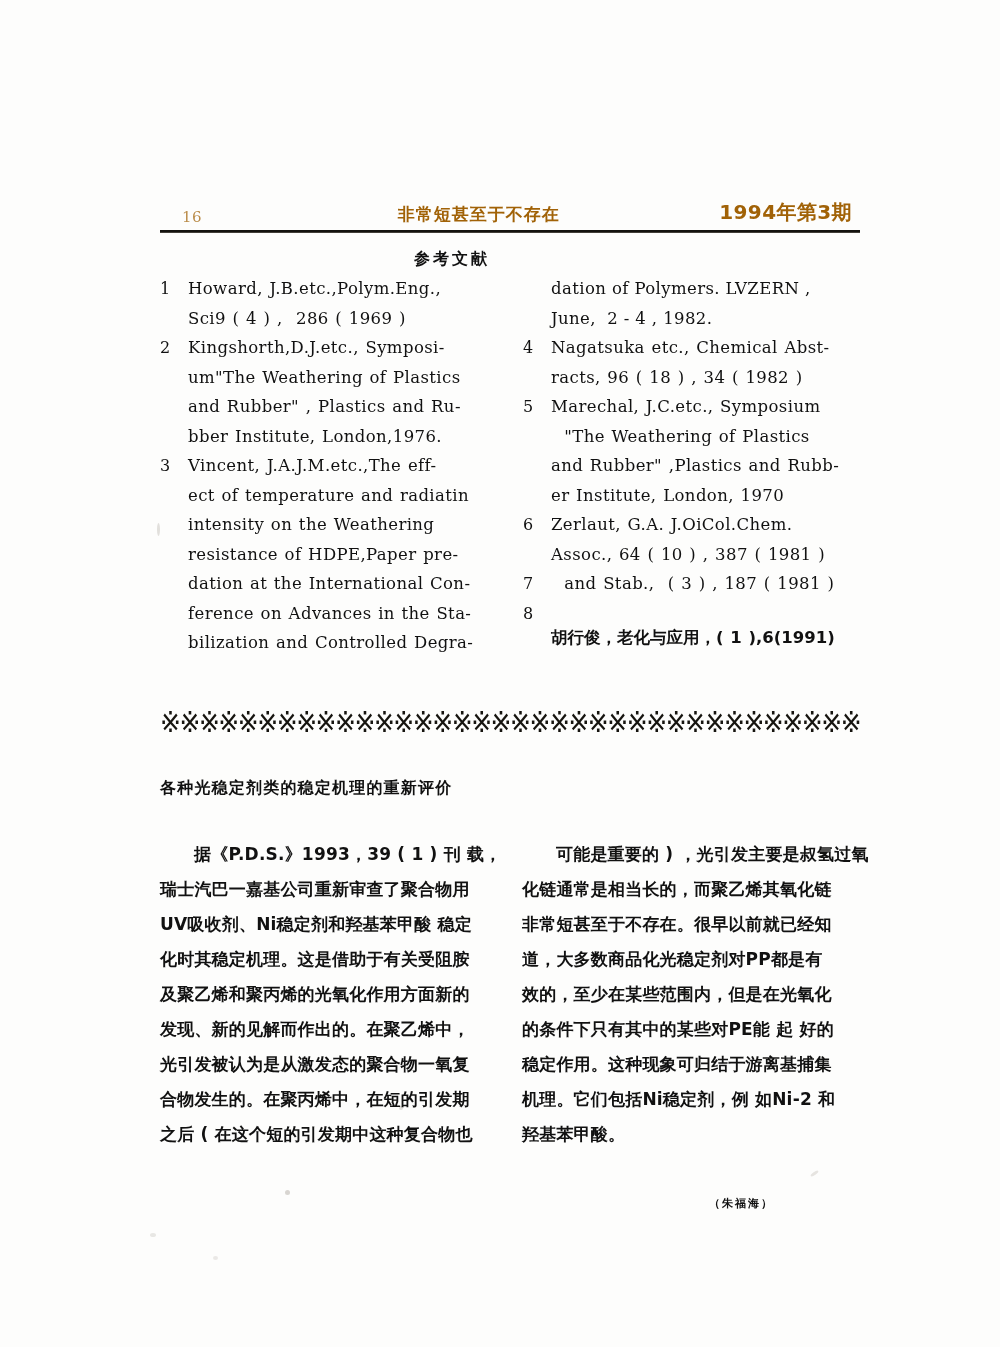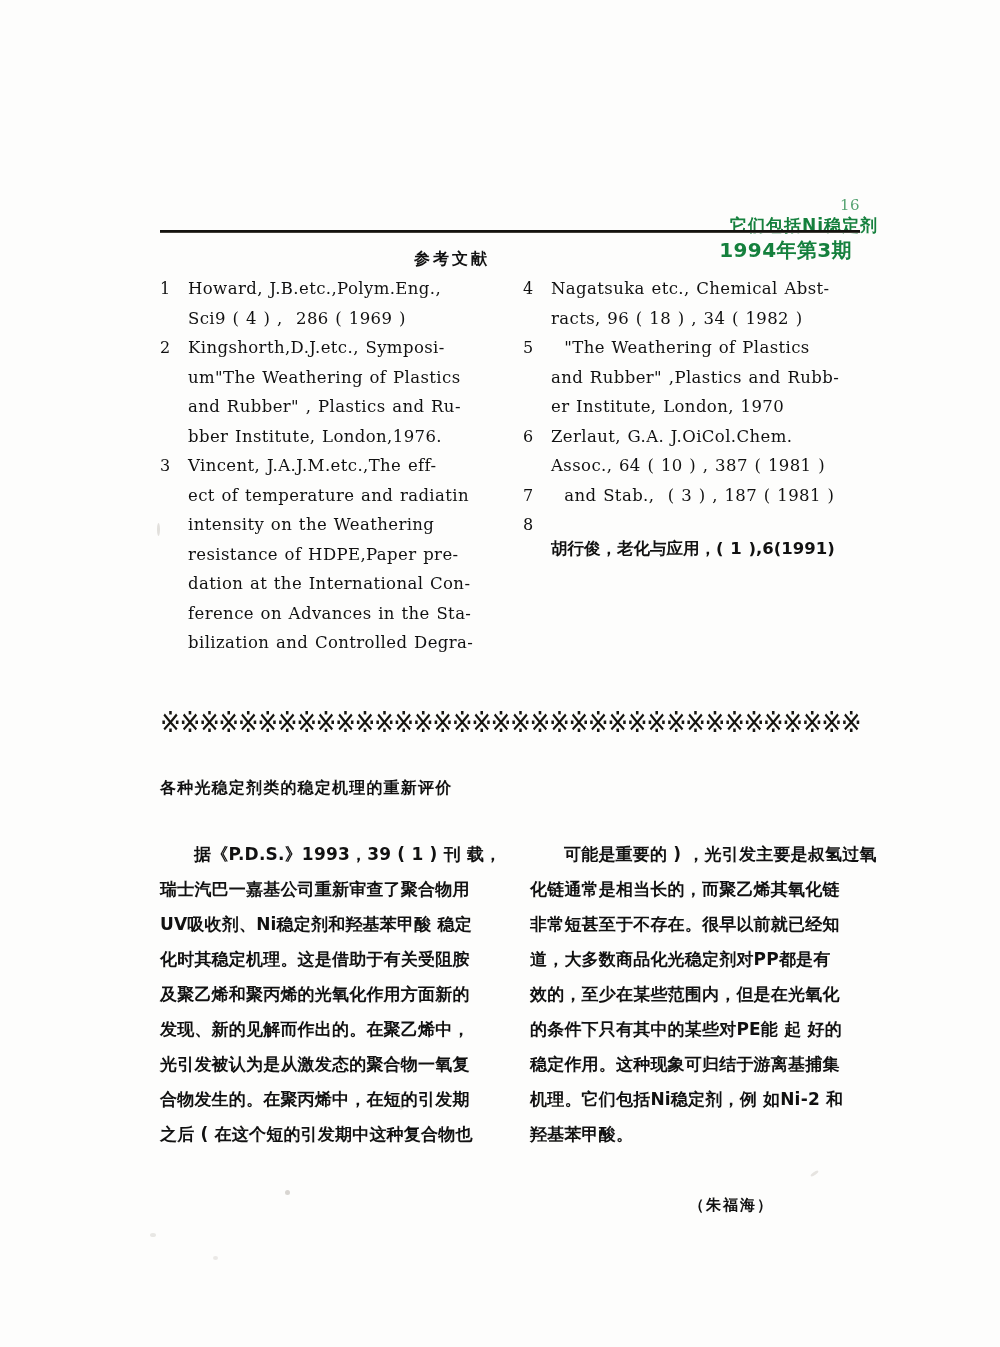--- a/index.html
+++ b/index.html
@@ -37,22 +37,21 @@
 
   
   .running-head {
     display: flex;
     align-items: flex-end;
     justify-content: space-between;
     height: 30px;
     font-family: "DejaVu Sans", "Liberation Sans", sans-serif;
     font-size: 15.5px;
     letter-spacing: .5px;
-    color: #15803d;
-    flex-direction: column;
+    color: #a16207;
   }
   .rh-folio {
     font-family: "DejaVu Serif", "Liberation Serif", serif;
     font-size: 15px;
     opacity: .72;
     padding-left: 22px;
     filter: blur(.25px);
   }
   .rh-journal {
     font-weight: bold;
@@ -151,21 +150,21 @@
   .article-title {
     text-align: left;
     font-family: "DejaVu Sans", "Liberation Sans", sans-serif;
     font-weight: bold;
     font-size: 16px;
     letter-spacing: 1.2px;
     margin: 42px 0 0 0;
   }
   .body-columns {
     display: flex;
-    gap: 32px;
+    gap: 24px;
     margin-top: 38px;
   }
   .body-col { width: 338px; }
   .body-col p {
     margin: 0;
     font-family: "DejaVu Sans", "Liberation Sans", sans-serif;
     font-weight: bold;
     font-size: 17px;
     line-height: 35px;
     letter-spacing: .2px;
@@ -173,41 +172,41 @@
   }
   .body-col .ln { display: block; white-space: pre; }
   .body-col .indent { padding-left: 34px; }
 
   .attribution {
     margin-top: 44px;
     text-align: right;
     padding-right: 86px;
     font-family: "DejaVu Sans", "Liberation Sans", sans-serif;
     font-weight: bold;
-    font-size: 15px;
+    font-size: 11px;
     letter-spacing: 2px;
   }
 </style>
 </head>
 <body>
 
 <div id="page">
 
   <div class="grain" style="left:285px; top:1190px; width:5px; height:5px;"></div>
   <div class="grain" style="left:150px; top:1233px; width:6px; height:4px; opacity:.3;"></div>
   <div class="grain" style="left:213px; top:1256px; width:5px; height:4px; opacity:.28;"></div>
   <div class="grain" style="left:810px; top:1172px; width:9px; height:3px; opacity:.35; transform:rotate(-35deg);"></div>
   <div class="grain" style="left:399px; top:1106px; width:4px; height:4px; opacity:.45;"></div>
   <div class="grain" style="left:157px; top:523px; width:3px; height:13px; opacity:.4;"></div>
 
   <div id="content">
 
     <div class="running-head">
       <span class="rh-folio">16</span>
-      <span class="rh-journal">它们包括Ni稳定剂</span>
+      <span class="rh-journal">非常短甚至于不存在</span>
       <span class="rh-issue">1994年第3期</span>
     </div>
     <div class="head-rule"></div>
 
     <div class="ref-heading">参考文献</div>
 
     <div class="ref-columns">
       <div class="ref-col" id="ref-col-left">
           <div class="ref-item">
             <span class="ref-num">1</span>
@@ -234,31 +233,36 @@
               <span class="ln">resistance of HDPE,Paper pre-</span>
               <span class="ln">dation at the International Con-</span>
               <span class="ln">ference on Advances in the Sta-</span>
               <span class="ln">bilization and Controlled Degra-</span>
             </span>
           </div>
         </div>
       <div class="ref-col" id="ref-col-right">
           <div class="ref-cont">
             <span class="spacer"></span>
+            <span>
+              <span class="ln">dation of Polymers. LVZERN ,</span>
+              <span class="ln">June,  2 - 4 , 1982.</span>
+            </span>
           </div>
           <div class="ref-item">
             <span class="ref-num">4</span>
             <span class="ref-body">
               <span class="ln">Nagatsuka etc., Chemical Abst-</span>
               <span class="ln">racts, 96 ( 18 ) , 34 ( 1982 )</span>
             </span>
           </div>
           <div class="ref-item">
             <span class="ref-num">5</span>
             <span class="ref-body">
+              <span class="ln">Marechal, J.C.etc., Symposium</span>
               <span class="ln">  "The Weathering of Plastics</span>
               <span class="ln">and Rubber" ,Plastics and Rubb-</span>
               <span class="ln">er Institute, London, 1970</span>
             </span>
           </div>
           <div class="ref-item">
             <span class="ref-num">6</span>
             <span class="ref-body">
               <span class="ln">Zerlaut, G.A. J.OiCol.Chem.</span>
               <span class="ln">Assoc., 64 ( 10 ) , 387 ( 1981 )</span>

